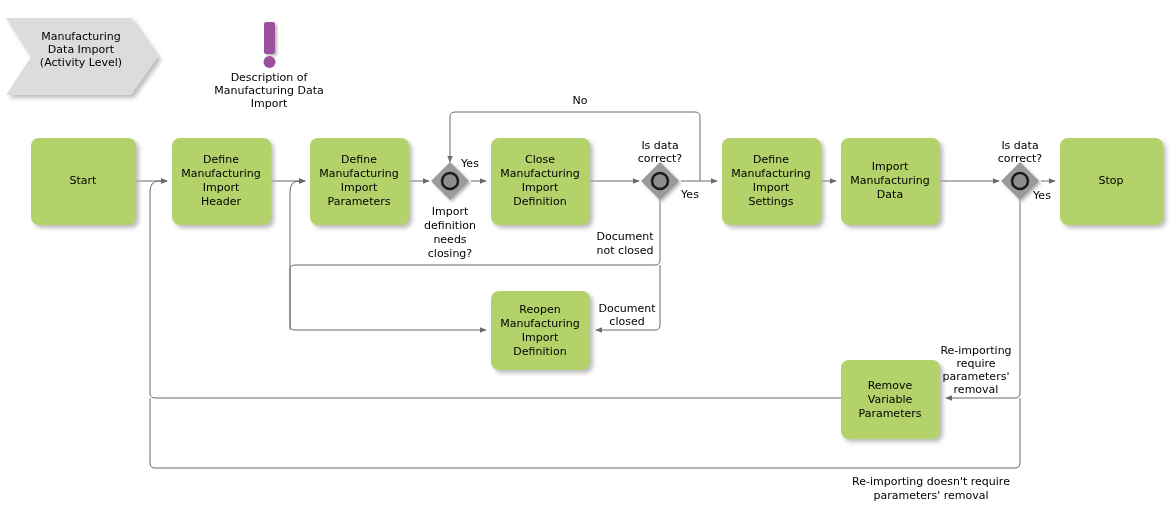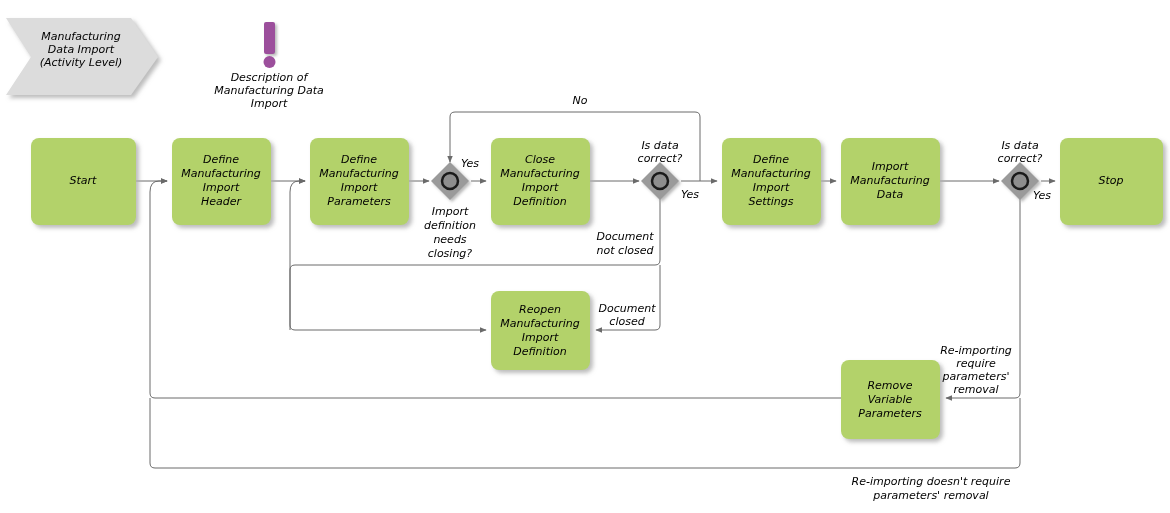--- a/index.html
+++ b/index.html
@@ -10,21 +10,20 @@
   body {
     width: 1170px;
     height: 513px;
     font-family: "DejaVu Sans", sans-serif;
     overflow: hidden;
   }
   #diagram-root {
     position: relative;
     width: 948px;
     height: 513px;
-    font-style: italic;
   }
   svg#flow {
     position: absolute;
     top: 0;
     left: 0;
     width: 1170px;
     height: 513px;
     display: block;
   }
   .node-label {

